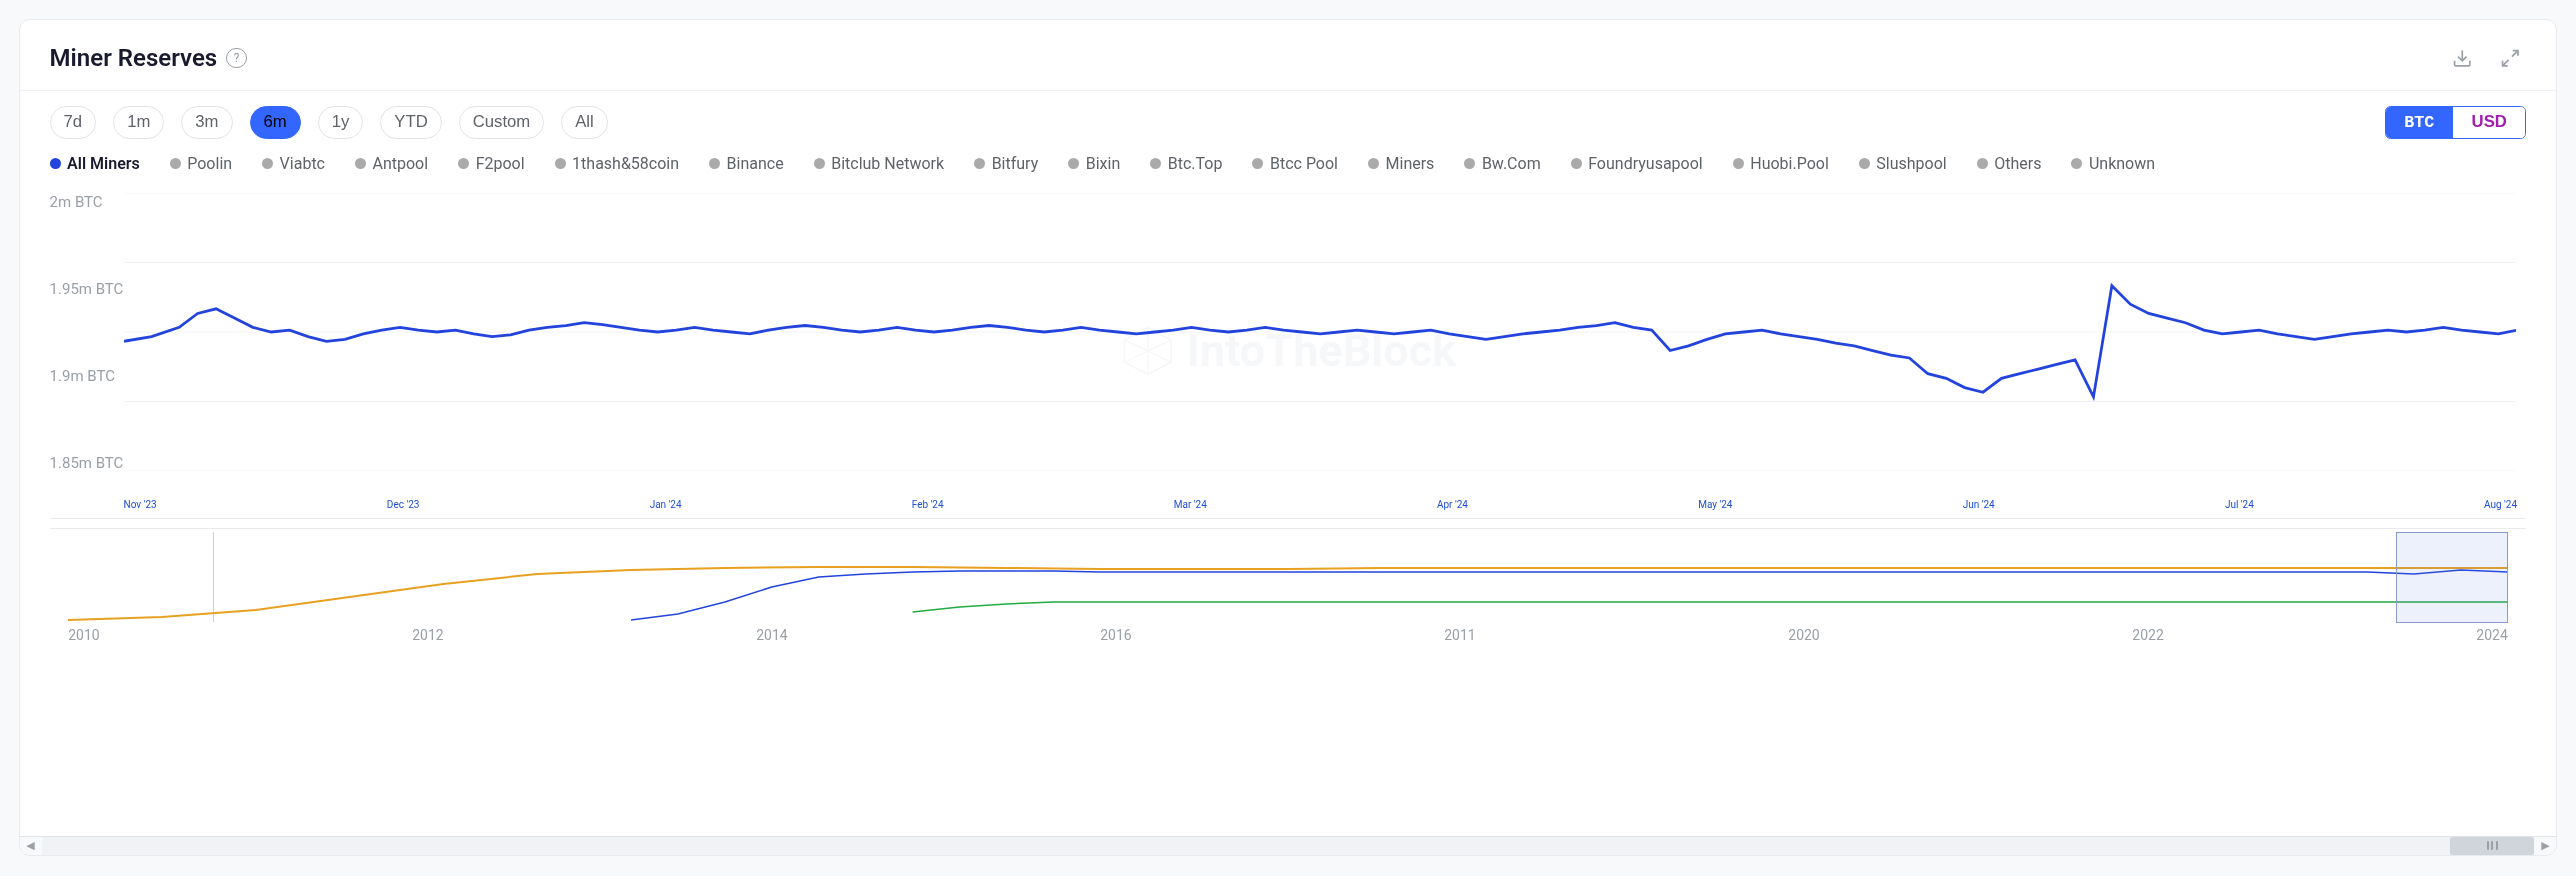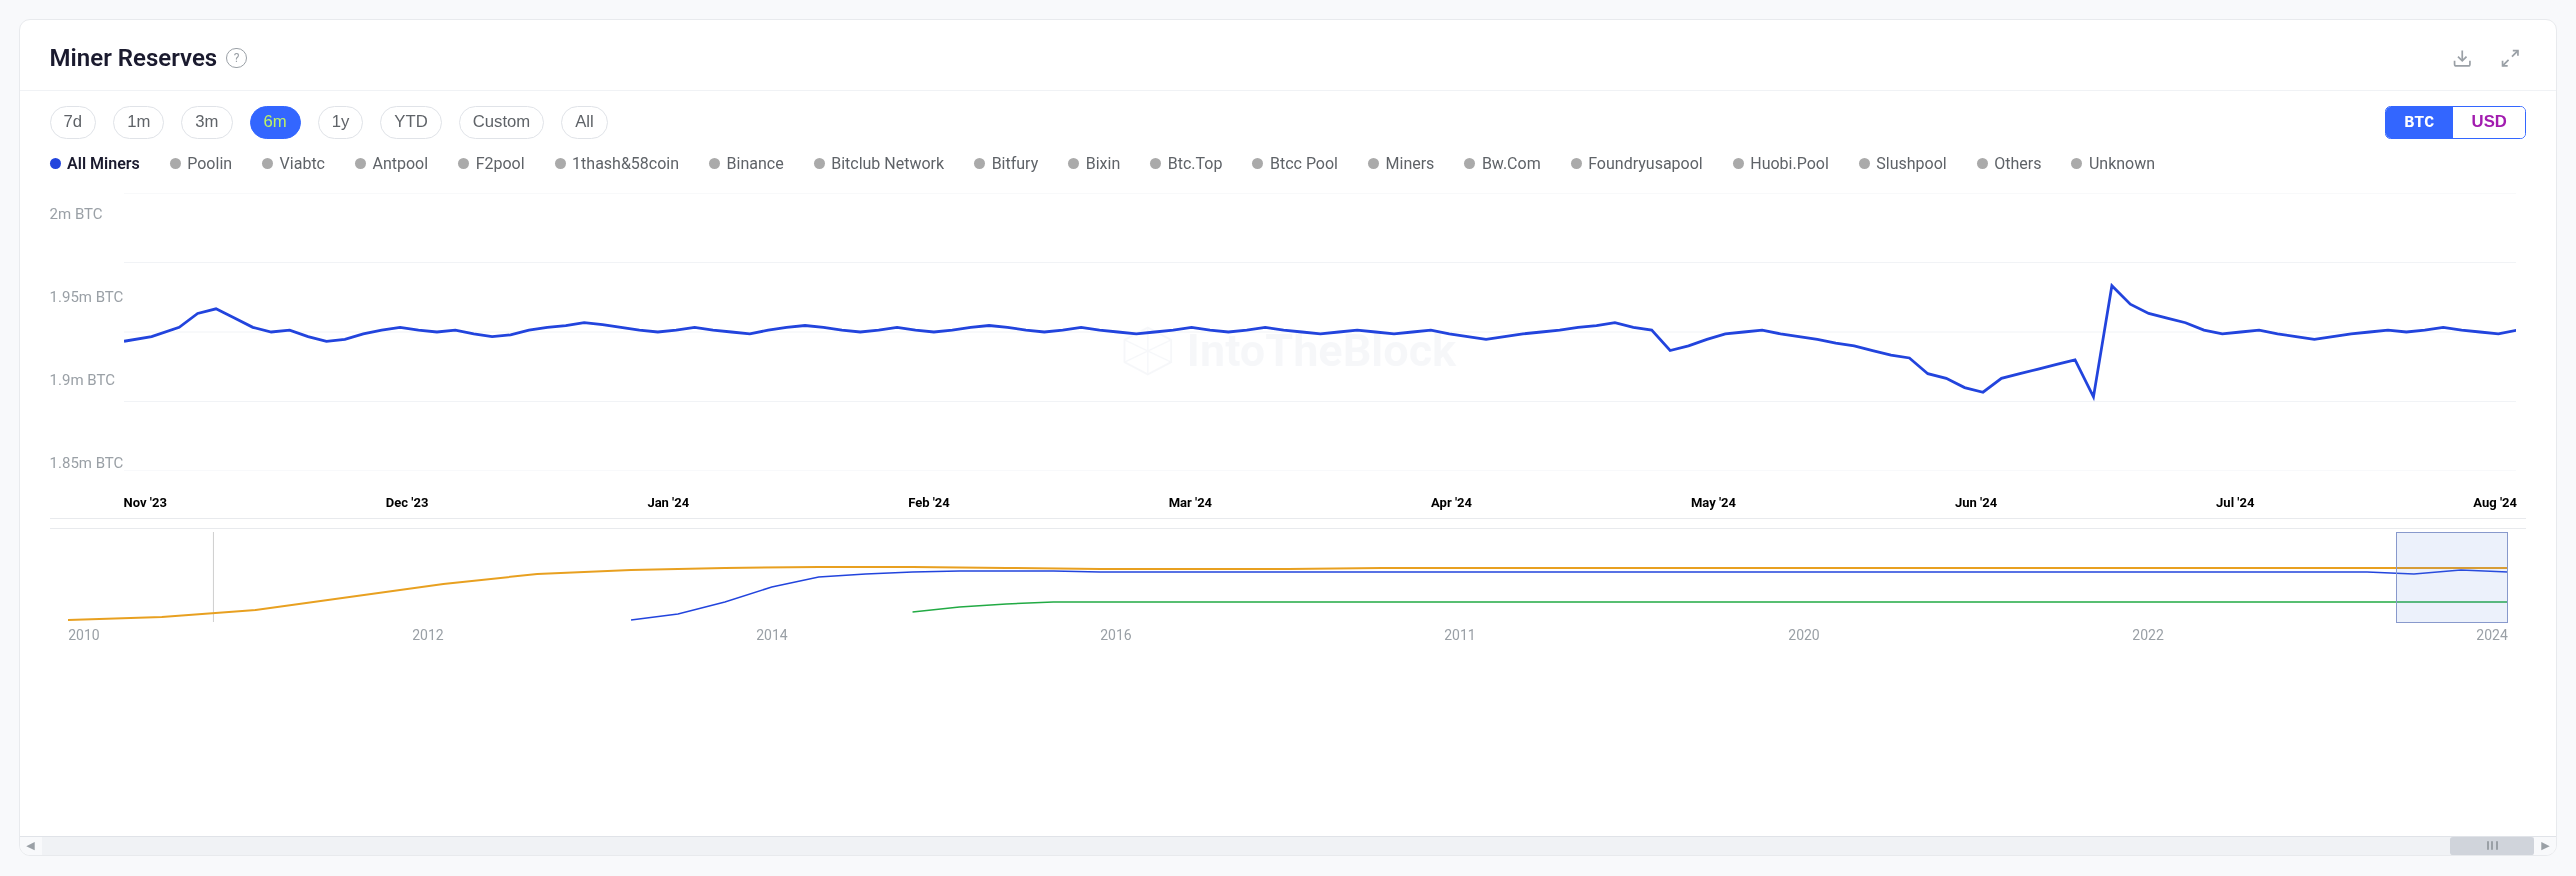--- a/index.html
+++ b/index.html
@@ -133,23 +133,22 @@
     .main-chart {
       flex: 1;
       position: relative;
       border-bottom: 0.9px solid #e8eaed;
     }
     .y-label {
       font-size: 15px;
       color: #9aa0a6;
     }
     .x-label {
-      font-size: 13px;
-      color: #000000;
-      font-weight: bold;
+      font-size: 10px;
+      color: #1d4ed8;
     }
     .watermark {
       position: absolute;
       top: 50%;
       left: 50%;
       transform: translate(-50%, -50%);
       opacity: 0.07;
       font-size: 45px;
       font-weight: 700;
       color: #8899bb;
@@ -252,21 +251,21 @@
         </svg>
       </div>
     </div>
   </div>
 
   <div class="toolbar">
     <div class="time-filters">
       <button class="time-btn">7d</button>
       <button class="time-btn">1m</button>
       <button class="time-btn">3m</button>
-      <button class="time-btn" style="background:#3366ff;color:#bef264;border-color:#3366ff;">6m</button>
+      <button class="time-btn" style="background:#3366ff;color:#000000;border-color:#3366ff;">6m</button>
       <button class="time-btn">1y</button>
       <button class="time-btn">YTD</button>
       <button class="time-btn">Custom</button>
       <button class="time-btn">All</button>
     </div>
     <div class="currency-toggle">
       <button class="currency-btn active">BTC</button>
       <button class="currency-btn">USD</button>
     </div>
   </div>
@@ -350,21 +349,21 @@
     <div class="legend-item">
       <div class="legend-dot" style="background:#aaa;"></div>
       <span class="legend-label">Unknown</span>
     </div>
   </div>
 
   <div class="chart-area">
 
     <div class="main-chart" style="height:335px; flex:none;">
 
-      <div style="position:absolute;left:0;top:9.3px;bottom:46px;display:flex;flex-direction:column;justify-content:space-between;margin-top:12px;">
+      <div style="position:absolute;left:0;top:9.3px;bottom:46px;display:flex;flex-direction:column;justify-content:space-between;">
         <span class="y-label">2m BTC</span>
         <span class="y-label">1.95m BTC</span>
         <span class="y-label">1.9m BTC</span>
         <span class="y-label">1.85m BTC</span>
       </div>
 
       <div class="watermark">
         <svg class="watermark-logo" viewBox="0 0 60 60" fill="none">
           <polygon points="30,5 55,18 55,42 30,55 5,42 5,18" stroke="#8899bb" stroke-width="2" fill="none"></polygon>
           <line x1="30" y1="5" x2="30" y2="55" stroke="#8899bb" stroke-width="1.5"></line>

